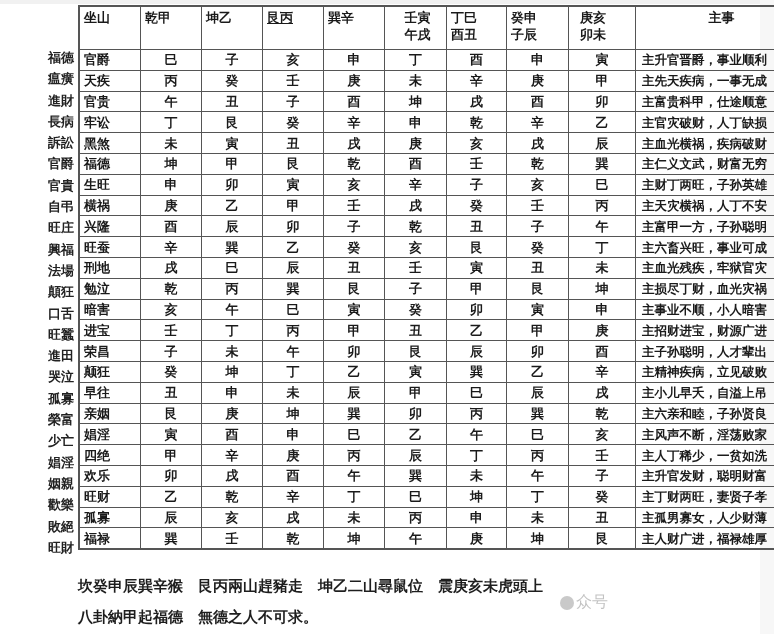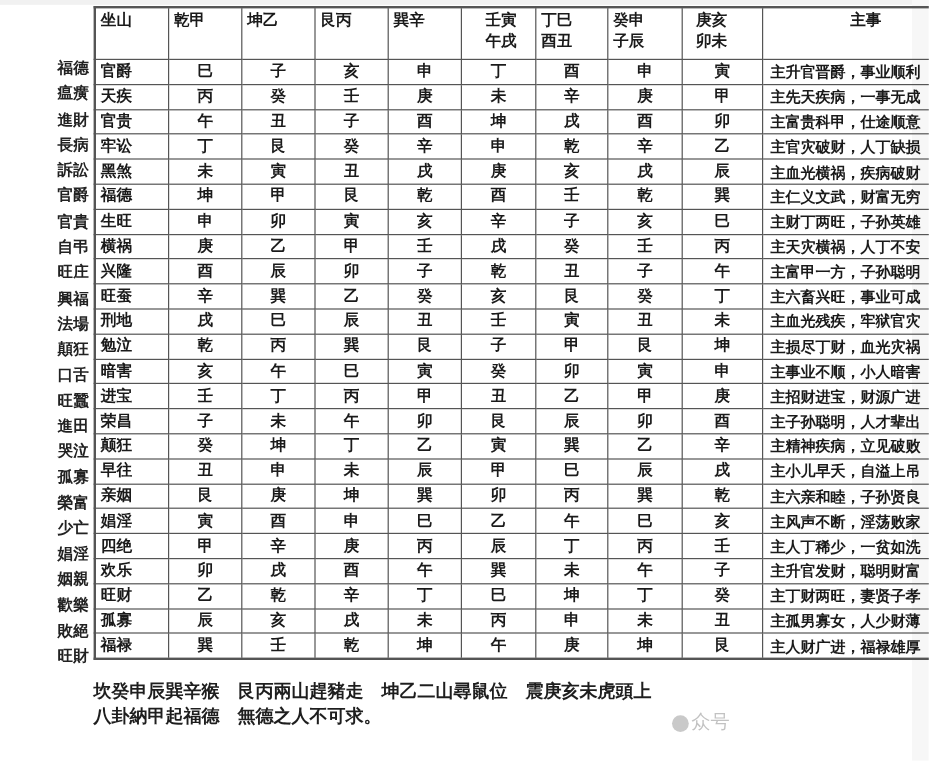--- a/index.html
+++ b/index.html
@@ -26,21 +26,21 @@
     }
     table.fd th {
       height: 40px; font-weight: bold; vertical-align: top;
       text-align: left; padding: 2px 0 0 4px; line-height: 17px;
     }
     table.fd th.main { text-align: center; padding-left: 0; }
     table.fd td { height: 19.8px; line-height: 19px; text-align: center; font-weight: bold; }
     table.fd td.first { text-align: left; padding-left: 4px; font-weight: bold; }
     table.fd td.desc { text-align: left; padding-left: 6px; font-weight: bold; font-size: 12.5px; }
     .verse { position: absolute; left: 78px; top: 566px; font-size: 15px; line-height: 21px; font-weight: bold; color: #1e1e1e; }
-    .verse-line { white-space: pre; }
+    .verse-line { white-space: pre; margin-top: 10px; }
     .watermark {
       position: absolute; left: 560px; top: 592px; font-size: 16px;
       color: rgba(120,120,120,0.45); font-weight: normal;
     }
     .watermark .dot { display:inline-block; width: 14px; height: 14px; border-radius: 50%; background: rgba(120,120,120,0.4); vertical-align: middle; margin-right: 2px; }
   </style>
 </head>
 <body>
 
 <div class="topband"></div>
@@ -78,21 +78,21 @@
     <tr id="hdr">
         <th style="width: 56px;">
           <div>坐山</div>
         </th>
         <th style="width: 56px;">
           <div>乾甲</div>
         </th>
         <th style="width: 56px;">
           <div>坤乙</div>
         </th>
-        <th style="width: 56px;">
+        <th style="width: 56px; text-decoration: underline;">
           <div>艮丙</div>
         </th>
         <th style="width: 56px;">
           <div>巽辛</div>
         </th>
         <th style="width: 57px; text-align: center;">
           <div>壬寅</div>
           <div>午戌</div>
         </th>
         <th style="width: 55px;">

